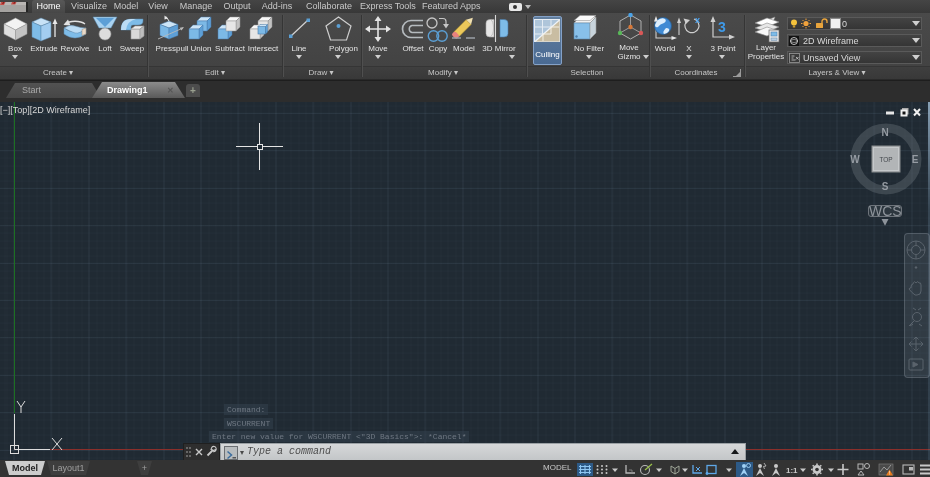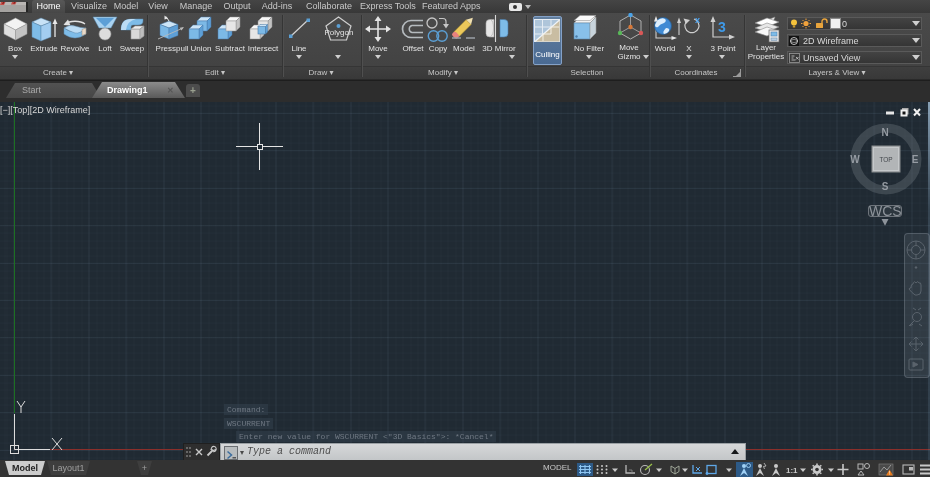--- a/index.html
+++ b/index.html
@@ -178,21 +178,21 @@
       <line x1="3" y1="19" x2="20" y2="3" stroke="#d4d4d4" stroke-width="1.2"></line>
       <rect x="1" y="17.5" width="3.5" height="3.5" fill="#5b9fd4"></rect>
       <rect x="18.5" y="1.5" width="3.5" height="3.5" fill="#5b9fd4"></rect>
     </svg>
 <div class="rlab" style="left:284px;top:44px;width:30px;">Line</div>
 <div class="darr" style="left:296px;top:55px;"></div>
 <svg class="abs" style="left:324px;top:15px" width="29" height="28">
       <polygon points="14.5,2 27,11 22.5,25 6.5,25 2,11" fill="none" stroke="#cfcfcf" stroke-width="1.2"></polygon>
       <circle cx="14.5" cy="11" r="2" fill="#5b9fd4"></circle>
     </svg>
-<div class="rlab" style="left:320px;top:28px;width:38px;">Polygon</div>
+<div class="rlab" style="left:320px;top:44px;width:38px;text-align:right;">Polygon</div>
 <div class="darr" style="left:335px;top:55px;"></div>
 
 <svg class="abs" style="left:365px;top:16px" width="26" height="26">
       <path d="M13 2 V24 M2 13 H24" stroke="#e4e4e4" stroke-width="1.6"></path>
       <path d="M13 0 L9.5 5 H16.5 Z M13 26 L9.5 21 H16.5 Z M0 13 L5 9.5 V16.5 Z M26 13 L21 9.5 V16.5 Z" fill="#e4e4e4"></path>
     </svg>
 <div class="rlab" style="left:364px;top:44px;width:28px;">Move</div>
 <div class="darr" style="left:375px;top:55px;"></div>
 <svg class="abs" style="left:399px;top:17px" width="26" height="24">
       <path d="M24 3.5 H12 A 8.5 8.5 0 0 0 12 20.5 H24" stroke="#b4babe" stroke-width="1.7" fill="none"></path>
@@ -389,21 +389,21 @@
   <circle cx="13" cy="84" r="4.5"></circle>
         <path d="M10 88 L5 93 M12 77 l-3 -2 m5 2 l3 -2 m-8 16 l-3 2 m9 -2 l3 2"></path>
   <path d="M12 104 l0 14 m-7 -7 l14 0 M12 104 l-2.5 2.5 M12 104 l2.5 2.5 M12 118 l-2.5 -2.5 M12 118 l2.5 -2.5 M5 111 l2.5 -2.5 M5 111 l2.5 2.5 M19 111 l-2.5 -2.5 M19 111 l-2.5 2.5"></path>
   <rect x="5" y="126" width="14" height="11" rx="1"></rect>
         <path d="M9 129 l5 2.5 l-5 2.5 z" fill="#8d959d"></path>
  </g>
 </svg>
 
 <div class="cmdline" style="left:224px;top:404px;">Command:</div>
 <div class="cmdline" style="left:224px;top:418px;">WSCURRENT</div>
-<div class="cmdline" style="left:236px;top:431px;">Enter new value for WSCURRENT &lt;"3D Basics"&gt;: *Cancel*</div>
+<div class="cmdline" style="left:209px;top:431px;">Enter new value for WSCURRENT &lt;"3D Basics"&gt;: *Cancel*</div>
 
 <div id="cmdbar">
  <div id="cmdgrip"></div>
  <svg class="abs" style="left:1px;top:2px;" width="36" height="14">
   <g fill="#7a7a7a">
           <circle cx="3" cy="3" r="1"></circle>
           <circle cx="6" cy="3" r="1"></circle>
           <circle cx="3" cy="7" r="1"></circle>
           <circle cx="6" cy="7" r="1"></circle>
           <circle cx="3" cy="11" r="1"></circle>

